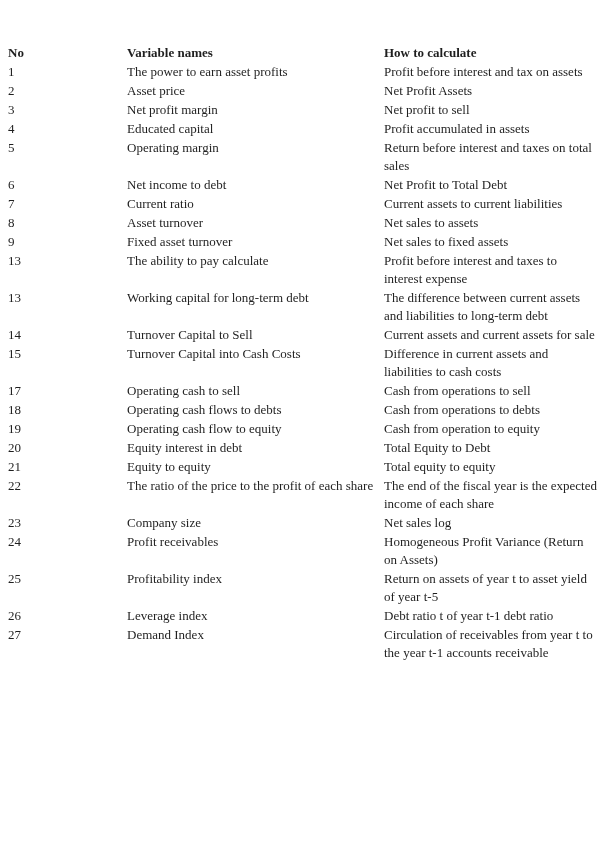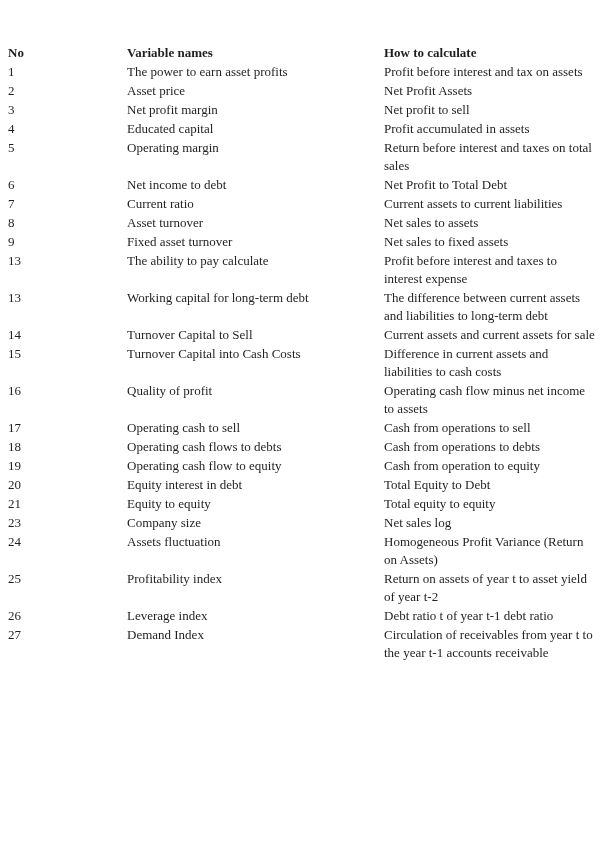--- a/index.html
+++ b/index.html
@@ -120,25 +120,20 @@
           <td>14</td>
           <td>Turnover Capital to Sell</td>
           <td>Current assets and current assets for sale</td>
         </tr>
         <tr>
           <td>15</td>
           <td>Turnover Capital into Cash Costs</td>
           <td>Difference in current assets and liabilities to cash costs</td>
         </tr>
         <tr>
-          <td>16</td>
-          <td>Quality of profit</td>
-          <td>Operating cash flow minus net income to assets</td>
-        </tr>
-        <tr>
           <td>17</td>
           <td>Operating cash to sell</td>
           <td>Cash from operations to sell</td>
         </tr>
         <tr>
           <td>18</td>
           <td>Operating cash flows to debts</td>
           <td>Cash from operations to debts</td>
         </tr>
         <tr>
@@ -150,33 +145,38 @@
           <td>20</td>
           <td>Equity interest in debt</td>
           <td>Total Equity to Debt</td>
         </tr>
         <tr>
           <td>21</td>
           <td>Equity to equity</td>
           <td>Total equity to equity</td>
         </tr>
         <tr>
+          <td>22</td>
+          <td>The ratio of the price to the profit of each share</td>
+          <td>The end of the fiscal year is the expected income of each share</td>
+        </tr>
+        <tr>
           <td>23</td>
           <td>Company size</td>
           <td>Net sales log</td>
         </tr>
         <tr>
           <td>24</td>
-          <td>Assets fluctuation</td>
+          <td>Profit receivables</td>
           <td>Homogeneous Profit Variance (Return on Assets)</td>
         </tr>
         <tr>
           <td>25</td>
           <td>Profitability index</td>
-          <td>Return on assets of year t to asset yield of year t-2</td>
+          <td>Return on assets of year t to asset yield of year t-5</td>
         </tr>
         <tr>
           <td>26</td>
           <td>Leverage index</td>
           <td>Debt ratio t of year t-1 debt ratio</td>
         </tr>
         <tr>
           <td>27</td>
           <td>Demand Index</td>
           <td>Circulation of receivables from year t to the year t-1 accounts receivable</td>

